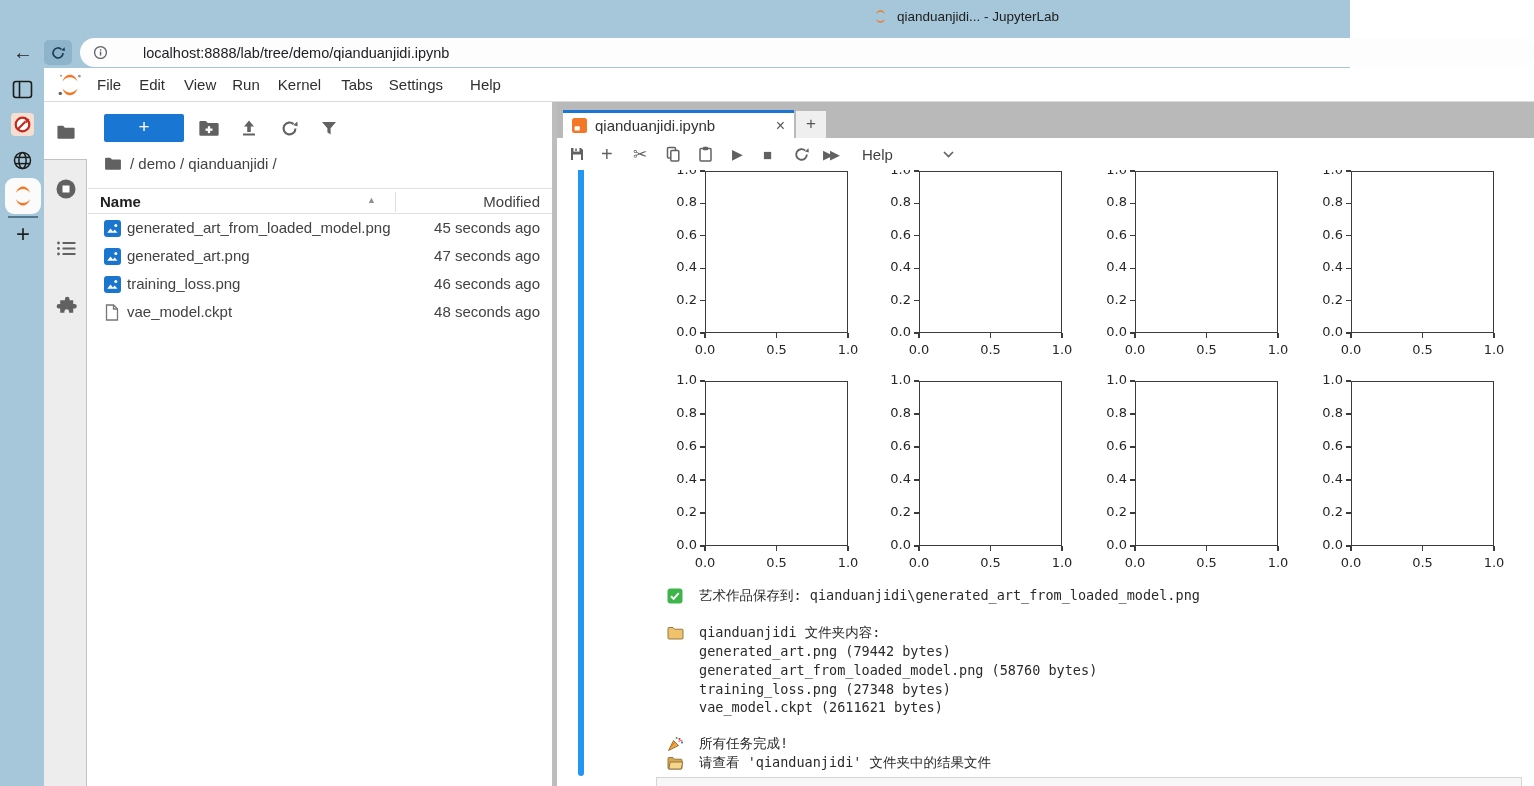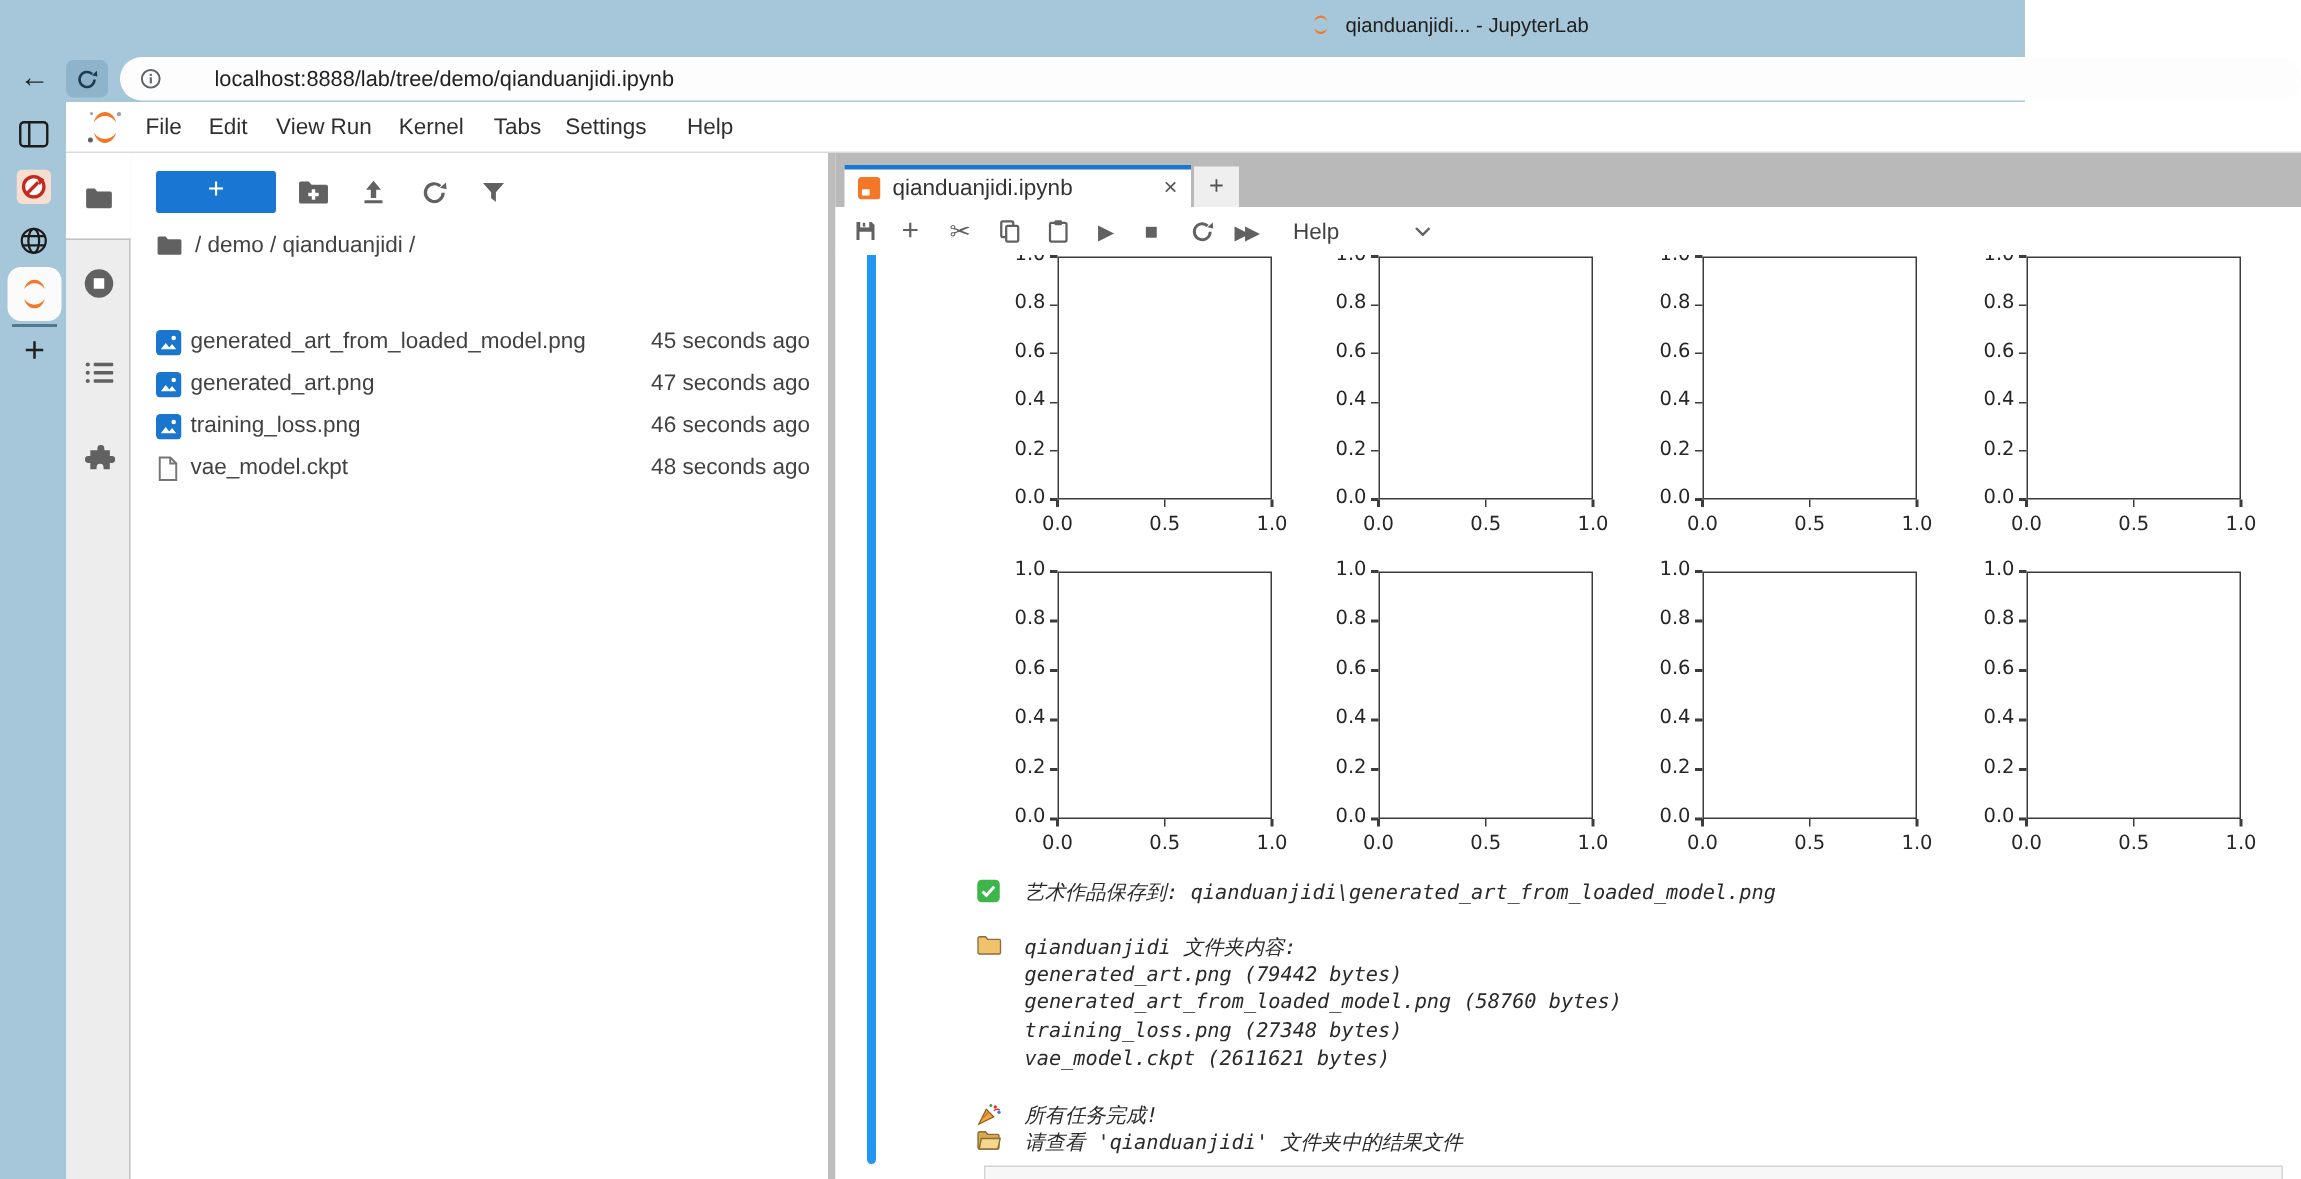--- a/index.html
+++ b/index.html
@@ -74,21 +74,21 @@
   #tb-code { font-size:15px; color:#424242; }
 
   #nb-content { position:absolute; left:0; top:68px; width:977px; height:616px; overflow:hidden; background:#fff; }
   #cellbar { position:absolute; left:21px; top:0; width:6px; height:606px; background:#2196f3; border-radius:0 0 3px 3px; }
   .pbox { position:absolute; border:1.4px solid #3c3c3c; background:#fff; }
   .tick { position:absolute; font-family:"DejaVu Sans", sans-serif; font-size:13px; color:#262626; }
   .ytick { width:34px; text-align:right; }
   .xtick { width:36px; text-align:center; }
   .mk { position:absolute; background:#3c3c3c; }
 
-  .out-line { position:absolute; left:94px; height:19px; display:flex; align-items:flex-start;font-style:italic; }
+  .out-line { position:absolute; left:110px; height:19px; display:flex; align-items:center; }
   .out-ic { width:32px; display:flex; align-items:center; }
   .out-tx { font-family:"DejaVu Sans Mono", monospace; font-size:13.5px; color:#2a2a2a; white-space:pre; }
   #nextcell { position:absolute; left:99px; top:607px; width:866px; height:30px; background:#f7f7f7; border:1px solid #d4d4d4; }
 </style>
 </head>
 <body>
 
 <div id="app">
 
   <div id="chrome" class="a">
@@ -145,21 +145,21 @@
     <svg class="a" style="left:12px;top:3px" width="28" height="28" viewBox="0 0 30 30">
       <path d="M7 11.2C9.3 8.2 12 6.8 15 6.8s5.7 1.4 8 4.4C21.6 6.6 18.6 4 15 4S8.4 6.6 7 11.2z" fill="#f37726"></path>
       <path d="M7 18.8C9.3 21.8 12 23.2 15 23.2s5.7-1.4 8-4.4C21.6 23.4 18.6 26 15 26s-6.6-2.6-8-7.2z" fill="#f37726"></path>
       <circle cx="25" cy="5.5" r="1.5" fill="#9e9e9e"></circle>
         <circle cx="4.6" cy="24" r="1.8" fill="#616161"></circle>
         <circle cx="5.4" cy="5" r="1.1" fill="#9e9e9e"></circle>
     </svg>
     <div id="menu-items">
         <span class="menu-item" style="margin-right: 18px;">File</span>
         <span class="menu-item" style="margin-right: 19px;">Edit</span>
-        <span class="menu-item" style="margin-right: 4px;">View</span>
+        <span class="menu-item" style="margin-right: 16px;">View</span>
         <span class="menu-item" style="margin-right: 18px;">Run</span>
         <span class="menu-item" style="margin-right: 20px;">Kernel</span>
         <span class="menu-item" style="margin-right: 16px;">Tabs</span>
         <span class="menu-item" style="margin-right: 27px;">Settings</span>
         <span class="menu-item" style="margin-right: 0px; text-align: right;">Help</span>
       </div>
   </div>
 
   <div id="activitybar" class="a"></div>
   <div id="ab-white" class="a"></div>
@@ -216,20 +216,26 @@
     <div class="fb-tool" style="left:230px">
       <svg width="18" height="17" viewBox="0 0 18 17">
         <path d="M2 2h14l-5.4 6.2v6.3l-3.2-2.3V8.2z" fill="#616161"></path>
       </svg>
     </div>
     <div id="fb-crumb">
       <svg width="18" height="15" viewBox="0 0 17 14">
         <path d="M1 2.5a1 1 0 0 1 1-1h4l1.5 1.7H15a1 1 0 0 1 1 1V12a1 1 0 0 1-1 1H2a1 1 0 0 1-1-1z" fill="#616161"></path>
       </svg>
       <span id="fb-crumb-text">/ demo / qianduanjidi /</span>
+    </div>
+    <div id="fb-header">
+      <span id="fb-col-name">Name</span>
+      <span id="fb-sort">▲</span>
+      <span id="fb-col-div"></span>
+      <span id="fb-col-mod">Modified</span>
     </div>
     <div id="fb-rows">
         <div class="fb-row" style="top: 112px;">
           <span class="ficon"><svg width="17" height="17" viewBox="0 0 17 17">
               <rect width="17" height="17" rx="3" fill="#1a75cf"></rect>
               <path d="M3.2 12.8l3.3-4.2 2.4 3 1.8-2.2 2.8 3.4z" fill="#fff"></path>
               <circle cx="11.8" cy="5.4" r="1.5" fill="#fff"></circle>
             </svg></span>
           <span class="fname">generated_art_from_loaded_model.png</span>
           <span class="fmod">45 seconds ago</span>

